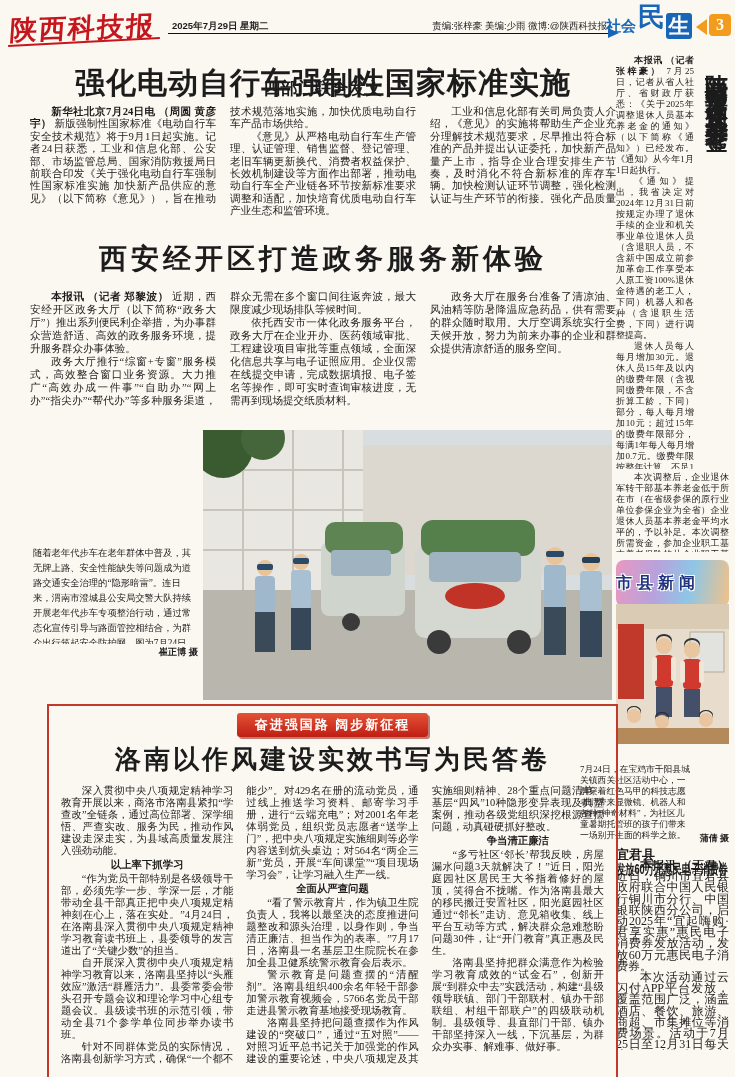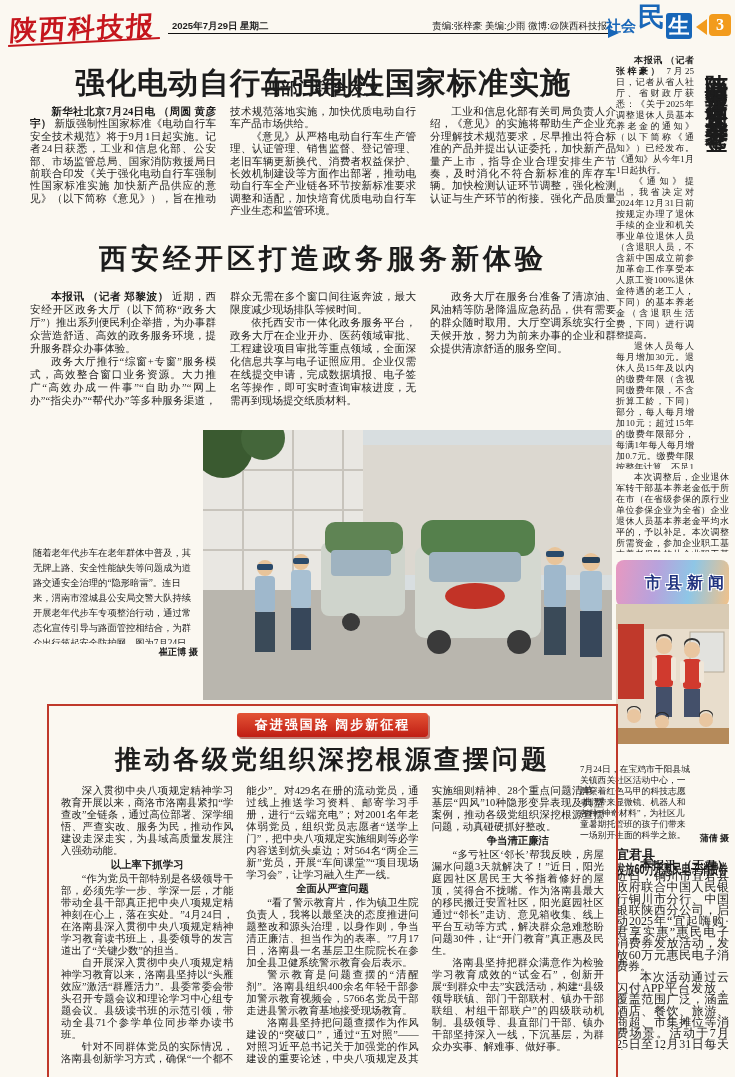--- a/index.html
+++ b/index.html
@@ -45,21 +45,21 @@
   #cap1-credit{left:33px;top:646px;width:165px;text-align:right;font-size:9.3px;font-weight:bold;}
   
   #a3-row{left:616px;top:55px;width:113px;height:414px;display:flex;}
   #a3-text{width:78px;height:414px;font-size:9px;line-height:11px;overflow:hidden;}
   #a3-title{flex:1;writing-mode:vertical-rl;text-orientation:upright;font-weight:900;font-size:23px;
             line-height:1.1;letter-spacing:4px;margin-left:3px;}
   #a3-cont{left:616px;top:472px;width:113px;height:80px;font-size:9px;line-height:11px;overflow:hidden;}
   
   #news-banner{left:616px;top:560px;width:113px;height:47px;border-radius:8px;
      background:linear-gradient(100deg,#e898c0,#b8a2dc 35%,#8ec6e6 65%,#f2c188);
-     display:flex;align-items:center;justify-content:flex-end;}
+     display:flex;align-items:center;justify-content:flex-start;}
   #news-banner span{font-weight:900;font-size:16px;letter-spacing:5px;color:var(--navy);
      text-shadow:1px 1px 0 #fff,-1px -1px 0 #fff,1px -1px 0 #fff,-1px 1px 0 #fff;}
   #photo2{left:616px;top:604px;width:113px;height:140px;overflow:hidden;}
   #cap2{left:580px;top:748px;width:113px;height:84px;font-size:8.8px;line-height:11px;overflow:hidden;margin-top:16px;}
   #cap2-credit{left:616px;top:832px;width:113px;text-align:right;font-size:9px;font-weight:bold;}
   
   #a4-kicker{left:616px;top:846px;font-weight:900;font-size:13px;}
   #a4-headline{left:616px;top:861px;font-weight:900;font-size:14px;white-space:nowrap;
                transform:scaleX(.66);transform-origin:left center;}
   #a4-cols{left:616px;top:860px;width:113px;height:190px;font-size:12px;line-height:11.2px;overflow:hidden;}
@@ -158,21 +158,21 @@
           <rect x="377" y="181" width="22" height="46" fill="#37475a"></rect>
       </g>
     </svg>
   </div>
   <div class="abs" id="cap1">随着老年代步车在老年群体中普及，其无牌上路、安全性能缺失等问题成为道路交通安全治理的“隐形暗雷”。连日来，渭南市澄城县公安局交警大队持续开展老年代步车专项整治行动，通过常态化宣传引导与路面管控相结合，为群众出行筑起安全防护网。图为7月24日，民警对老年代步车进行检查。</div>
   <div class="abs" id="cap1-credit">崔正博 摄</div>
 
   <div class="abs" id="a3-row">
     <div id="a3-text">
         <p class="para"><b>本报讯 （记者 张梓豪） </b>7月25日，记者从省人社厅、省财政厅获悉：《关于2025年调整退休人员基本养老金的通知》（以下简称《通知》）已经发布。《通知》从今年1月1日起执行。</p>
-        <p class="para">《通知》提出，我省决定对2024年12月31日前按规定办理了退休手续的企业和机关事业单位退休人员（含退职人员，不含新中国成立前参加革命工作享受本人原工资100%退休金待遇的老工人，下同）的基本养老金（含退职生活费，下同）进行调整提高。</p>
+        <p class="para">《通知》提出，我省决定对2024年12月31日前按规定办理了退休手续的企业和机关事业单位退休人员（含退职人员，不含新中国成立前参加革命工作享受本人原工资100%退休金待遇的老工人，下同）机器人和各种（含退职生活费，下同）进行调整提高。</p>
         <p class="para">退休人员每人每月增加30元。退休人员15年及以内的缴费年限（含视同缴费年限，不含折算工龄，下同）部分，每人每月增加10元；超过15年的缴费年限部分，每满1年每人每月增加0.7元。缴费年限按整年计算，不足1年的按1年计算。此外，以退休人员本人2024年12月的基本养老金（机关事业单位退休人员基本养老金不含职业年金）为基数增加0.52%。增加金额计算到元，不足1元的按1元增加。</p>
       </div>
     <div id="a3-title">陕西调整提高退休人员基本养老金</div>
   </div>
   <div class="abs para" id="a3-cont">本次调整后，企业退休军转干部基本养老金低于所在市（在省级参保的原行业单位参保企业为全省）企业退休人员基本养老金平均水平的，予以补足。本次调整所需资金，参加企业职工基本养老保险的从企业职工基本养老保险基金中支付；参加机关事业单位养老保险的从机关事业单位基本养老保险基金中支付。未参加职工基本养老保险的，由原渠道解决。</div>
 
   <div class="abs" id="news-banner">
     <span>市县新闻</span>
   </div>
 
@@ -213,21 +213,21 @@
   <div class="abs" id="a4-kicker">宜君县</div>
   <div class="abs sans" id="a4-headline">发放60万元惠民电子消费券</div>
   <div class="abs" id="a4-cols">
       <p class="para"><b>本报讯 （王君） </b>近日，铜川市宜君县政府联合中国人民银行铜川市分行、中国银联陕西分公司，启动2025年“宜起嗨购·君享实惠”惠民电子消费券发放活动，发放60万元惠民电子消费券。</p>
       <p class="para">本次活动通过云闪付APP平台发放，覆盖范围广泛，涵盖酒店、餐饮、旅游、商超、市集摊位等消费场景。活动于7月25日至12月31日每天上午10时发放，参与活动商户39家，商户经营种类丰富，满足消费者的多样化需求。</p>
       <p class="para">活动期间，宜君县各大商家积极参与此次惠民电子消费券活动。据统计，参与活动的商户主要包括好又多超市、新庄四超市、县迎宾馆、小四川、君湘楼等餐饮门店，以及福地湖景区、花溪谷景区等旅游景点。</p>
     </div>
 
   <div class="abs" id="a5-box">
     <div id="a5-banner">奋进强国路 阔步新征程</div>
-    <div id="a5-headline">推动各级党组织深挖根源查摆问题</div>
+    <div id="a5-headline">洛南以作风建设实效书写为民答卷</div>
     <div id="a5-cols" class="cols">
         <p class="para">深入贯彻中央八项规定精神学习教育开展以来，商洛市洛南县紧扣“学查改”全链条，通过高位部署、深学细悟、严查实改、服务为民，推动作风建设走深走实，为县域高质量发展注入强劲动能。</p>
         <div class="sub-head">以上率下抓学习</div>
         <p class="para">“作为党员干部特别是各级领导干部，必须先学一步、学深一层，才能带动全县干部真正把中央八项规定精神刻在心上，落在实处。”4月24日，在洛南县深入贯彻中央八项规定精神学习教育读书班上，县委领导的发言道出了“关键少数”的担当。</p>
         <p class="para">自开展深入贯彻中央八项规定精神学习教育以来，洛南县坚持以“头雁效应”激活“群雁活力”。县委常委会带头召开专题会议和理论学习中心组专题会议。县级读书班的示范引领，带动全县71个参学单位同步举办读书班。</p>
         <p class="para">针对不同群体党员的实际情况，洛南县创新学习方式，确保“一个都不能少”。对429名在册的流动党员，通过线上推送学习资料、邮寄学习手册，进行“云端充电”；对2001名年老体弱党员，组织党员志愿者“送学上门”，把中央八项规定实施细则等必学内容送到炕头桌边；对564名“两企三新”党员，开展“车间课堂”“项目现场学习会”，让学习融入生产一线。</p>
         <div class="sub-head">全面从严查问题</div>
         <p class="para">“看了警示教育片，作为镇卫生院负责人，我将以最坚决的态度推进问题整改和源头治理，以身作则，争当清正廉洁、担当作为的表率。”7月17日，洛南县一名基层卫生院院长在参加全县卫健系统警示教育会后表示。</p>
         <p class="para">警示教育是问题查摆的“清醒剂”。洛南县组织400余名年轻干部参加警示教育视频会，5766名党员干部走进县警示教育基地接受现场教育。</p>
         <p class="para">洛南县坚持把问题查摆作为作风建设的“突破口”，通过“五对照”——对照习近平总书记关于加强党的作风建设的重要论述，中央八项规定及其实施细则精神、28个重点问题清单、基层“四风”10种隐形变异表现及典型案例，推动各级党组织深挖根源查摆问题，动真碰硬抓好整改。</p>

